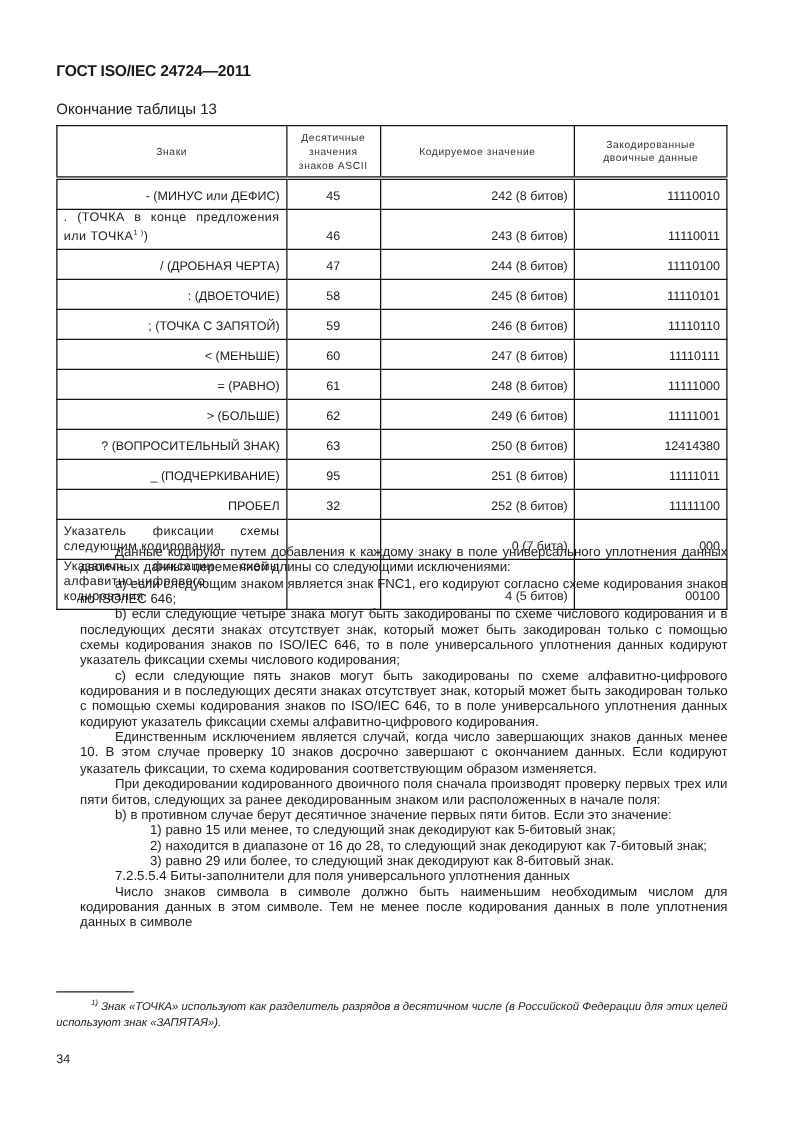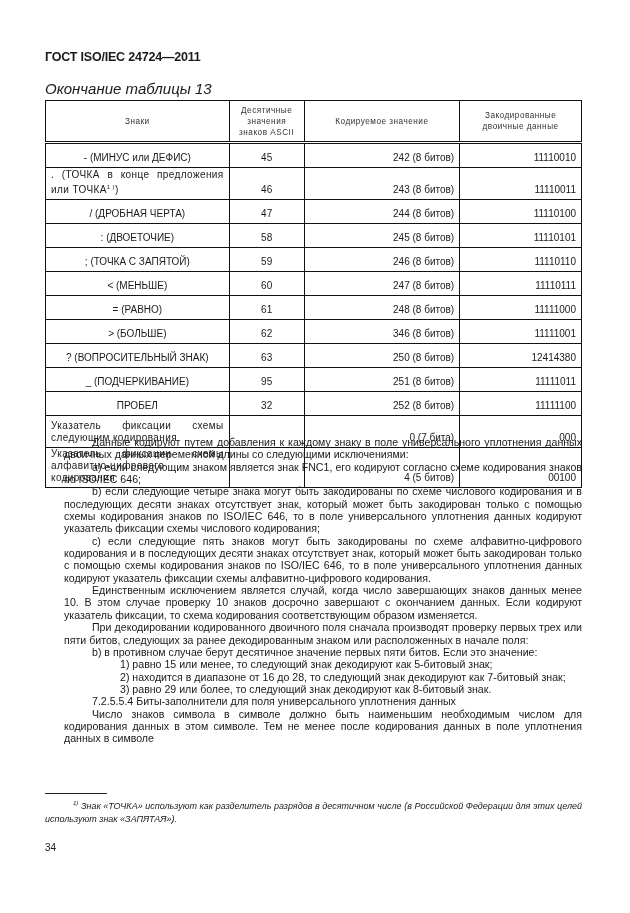--- a/index.html
+++ b/index.html
@@ -1,23 +1,23 @@
 <!DOCTYPE html>
 <html><head>
 <meta charset="utf-8">
 <style>
   html, body { margin: 0; padding: 0; background: #ffffff; }
   body { width: 630px; height: 913px; position: relative; overflow: hidden; color: #1a1a1a; font-family: "Liberation Sans", sans-serif; }
   .doc-header { position: absolute; left: 45px; top: 50px; font-size: 12.5px; font-weight: bold; letter-spacing: -0.2px; }
-  .caption { position: absolute; left: 45px; top: 80px; font-size: 15px; font-style: italic; }
+  .caption { position: absolute; left: 45px; top: 80px; font-size: 12px; }
   table.main { position: absolute; left: 45px; top: 100px; width: 537px; border-collapse: collapse; font-size: 10px; }
   table.main td, table.main th { border: 1px solid #111; padding: 0 5px; vertical-align: bottom; }
   table.main th { font-weight: normal; font-size: 8.2px; letter-spacing: 0.5px; color: #333; vertical-align: middle; text-align: center; line-height: 11px; height: 40px; border-bottom: 3px double #111; }
   table.main td { height: 20px; line-height: 12px; padding-bottom: 3px; }
-  table.main td.c1 { text-align: center; }
+  table.main td.c1 { text-align: right; }
   table.main td.c2 { text-align: center; }
   table.main td.c3, table.main td.c4 { text-align: right; padding-left: 20px; }
   table.main tr.tall td { height: 28px; }
   table.main tr.tall td.c1 { letter-spacing: 0.4px; text-align: justify; }
   sup { font-size: 6px; vertical-align: 4px; }
   .body-text { position: absolute; left: 45px; top: 436px; width: 537px; font-size: 10.6px; line-height: 12.35px; }
   .body-text p { margin: 0; text-align: justify; text-indent: 28px; padding-left: 19px; }
   .body-text p.l2 { text-indent: 56px; }
   .footnote-rule { position: absolute; left: 45px; top: 793px; width: 62px; height: 1px; background: #222; }
   .footnote { position: absolute; left: 45px; top: 797px; width: 537px; font-size: 9px; font-style: italic; line-height: 13px; text-align: justify; text-indent: 28px; }
@@ -83,21 +83,21 @@
     </tr>
     <tr>
       <td class="c1">= (РАВНО)</td>
       <td class="c2">61</td>
       <td class="c3">248 (8 битов)</td>
       <td class="c4">11111000</td>
     </tr>
     <tr>
       <td class="c1">&gt; (БОЛЬШЕ)</td>
       <td class="c2">62</td>
-      <td class="c3">346 (8 битов)</td>
+      <td class="c3">249 (6 битов)</td>
       <td class="c4">11111001</td>
     </tr>
     <tr>
       <td class="c1">? (ВОПРОСИТЕЛЬНЫЙ ЗНАК)</td>
       <td class="c2">63</td>
       <td class="c3">250 (8 битов)</td>
       <td class="c4">12414380</td>
     </tr>
     <tr>
       <td class="c1">_ (ПОДЧЕРКИВАНИЕ)</td>

